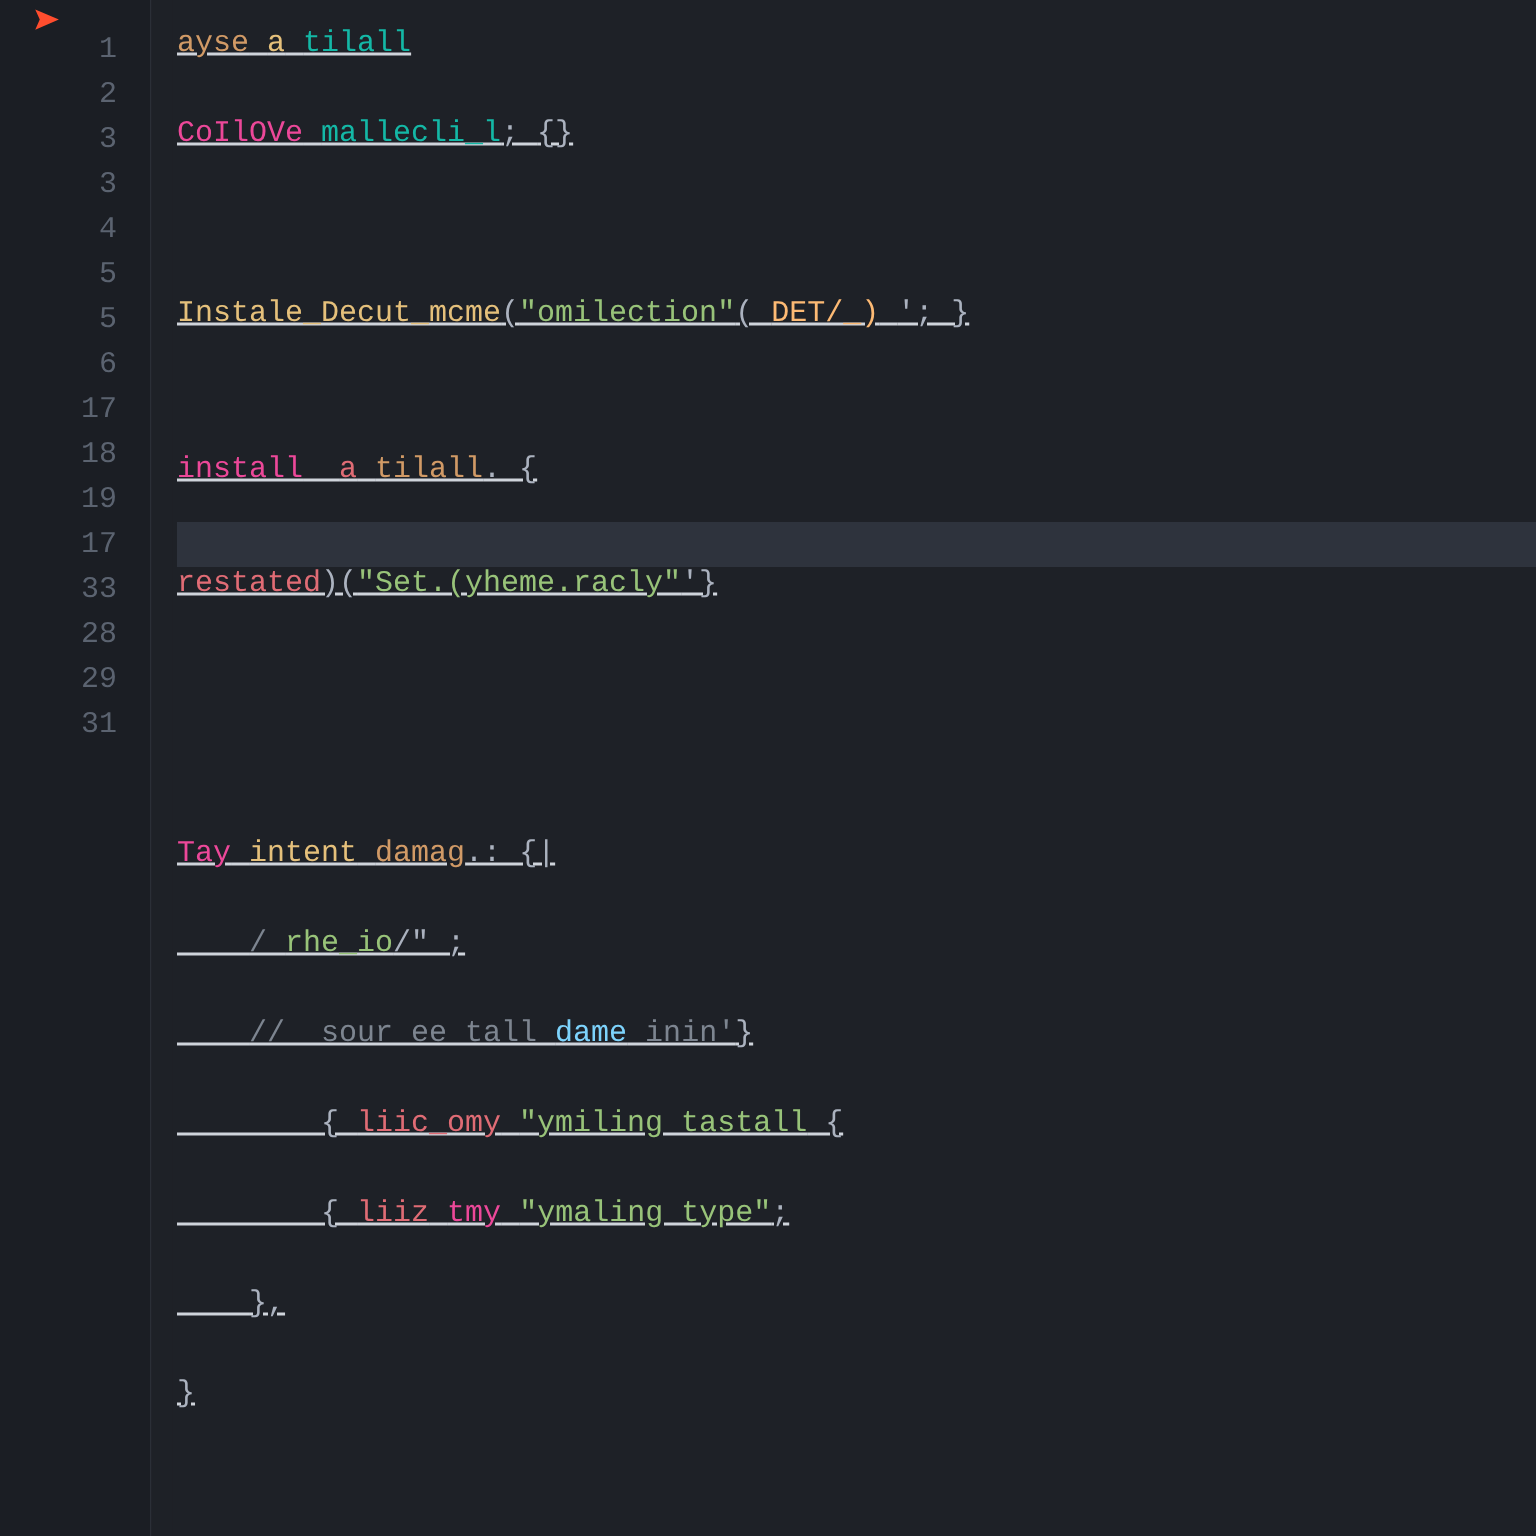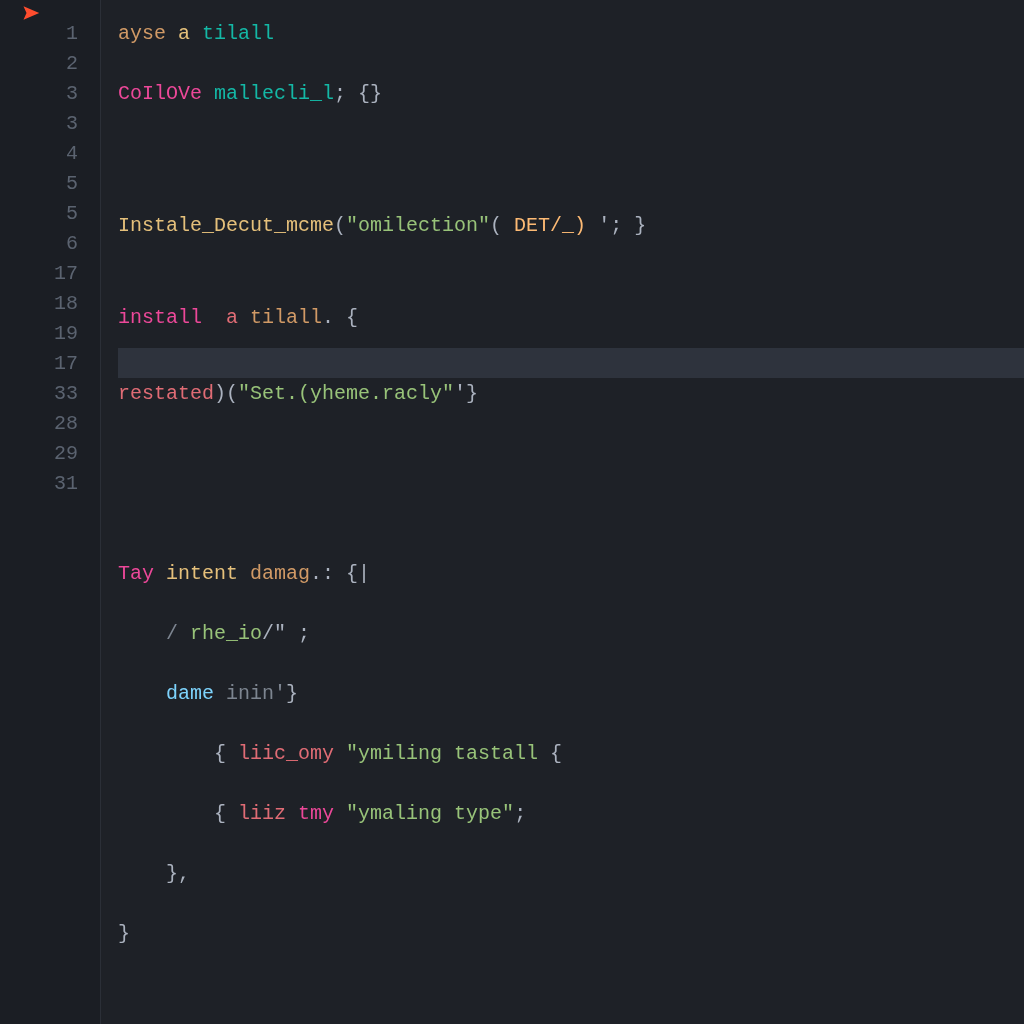--- a/index.html
+++ b/index.html
@@ -45,23 +45,24 @@
     display: flex;
     align-items: center;
     justify-content: flex-end;
     padding-right: 22px;
     color: #5b6370;
     font-variant-numeric: lining-nums;
   }
   .code-line {
     height: 30px;
     display: flex;
-    align-items: center;
+    align-items: flex-start;
     white-space: pre;
     position: relative;
+    text-decoration: underline;
   }
   .hl-current-line {
     position: absolute;
     left: 0;
     right: 0;
     height: 30px;
     background: #2e333d;
     z-index: 0;
   }
   .code-area-wrap {
@@ -129,28 +130,28 @@
 
   <div class="gutter-border"></div>
   <div class="fold-col"></div>
 
   <div class="code-col">
     <div class="code-area-wrap" id="codeWrap">
         <div class="hl-current-line" style="top: 330px;"></div>
         <div class="code-line" style="top: 0px;"><span class="tok c-def"></span><span class="tok c-id2">ayse</span><span class="tok c-def"> </span><span class="tok c-id">a</span><span class="tok c-def"> </span><span class="tok c-white">tilall</span></div>
         <div class="code-line" style="top: 30px;"><span class="tok c-def"></span><span class="tok c-key">CoIlOVe</span><span class="tok c-def"> </span><span class="tok c-white">mallecli_l</span><span class="tok c-punc">; </span><span class="tok c-punc">{}</span></div>
         <div class="code-line" style="top: 60px;"><span class="tok c-def"></span></div>
-        <div class="code-line" style="top: 102px;"><span class="tok c-def"></span><span class="tok c-id">Instale_Decut_mcme</span><span class="tok c-punc">(</span><span class="tok c-str">"omilection"</span><span class="tok c-punc">( </span><span class="tok c-pink">DET/_)</span><span class="tok c-def"> </span><span class="tok c-punc">'; }</span></div>
+        <div class="code-line" style="top: 90px;"><span class="tok c-def"></span><span class="tok c-id">Instale_Decut_mcme</span><span class="tok c-punc">(</span><span class="tok c-str">"omilection"</span><span class="tok c-punc">( </span><span class="tok c-pink">DET/_)</span><span class="tok c-def"> </span><span class="tok c-punc">'; }</span></div>
         <div class="code-line" style="top: 120px;"><span class="tok c-def"></span></div>
         <div class="code-line" style="top: 134px;"><span class="tok c-def"></span><span class="tok c-key">install</span><span class="tok c-def">  </span><span class="tok c-call">a</span><span class="tok c-def"> </span><span class="tok c-id2">tilall</span><span class="tok c-punc">. {</span></div>
         <div class="code-line" style="top: 180px;"><span class="tok c-def"></span><span class="tok c-call">restated</span><span class="tok c-punc">)(</span><span class="tok c-str">"Set.(yheme.racly"</span><span class="tok c-punc">'}</span></div>
         <div class="code-line" style="top: 210px;"><span class="tok c-def"></span></div>
         <div class="code-line" style="top: 240px;"><span class="tok c-def"></span></div>
         <div class="code-line" style="top: 270px;"><span class="tok c-def"></span><span class="tok c-key">Tay</span><span class="tok c-def"> </span><span class="tok c-id">intent</span><span class="tok c-def"> </span><span class="tok c-id2">damag</span><span class="tok c-punc">.: {|</span></div>
         <div class="code-line" style="top: 300px;"><span class="tok c-def">    </span><span class="tok c-comm">/ </span><span class="tok c-str">rhe_io</span><span class="tok c-punc">/" ;</span></div>
-        <div class="code-line" style="top: 330px;"><span class="tok c-def">    </span><span class="tok c-type">dame</span><span class="tok c-comm"> inin'</span><span class="tok c-punc">}</span></div>
+        <div class="code-line" style="top: 330px;"><span class="tok c-def">    </span><span class="tok c-comm">//  sour ee tall </span><span class="tok c-type">dame</span><span class="tok c-comm"> inin'</span><span class="tok c-punc">}</span></div>
         <div class="code-line" style="top: 360px;"><span class="tok c-def">        </span><span class="tok c-punc">{ </span><span class="tok c-call">liic_omy</span><span class="tok c-def"> </span><span class="tok c-str">"ymiling tastall</span><span class="tok c-punc"> {</span></div>
         <div class="code-line" style="top: 390px;"><span class="tok c-def">        </span><span class="tok c-punc">{ </span><span class="tok c-call">liiz</span><span class="tok c-def"> </span><span class="tok c-key">tmy</span><span class="tok c-def"> </span><span class="tok c-str">"ymaling type"</span><span class="tok c-punc">;</span></div>
         <div class="code-line" style="top: 420px;"><span class="tok c-def">    </span><span class="tok c-punc">},</span></div>
         <div class="code-line" style="top: 450px;"><span class="tok c-def"></span><span class="tok c-punc">}</span></div>
       </div>
   </div>
 </div>
 
 </body></html>

